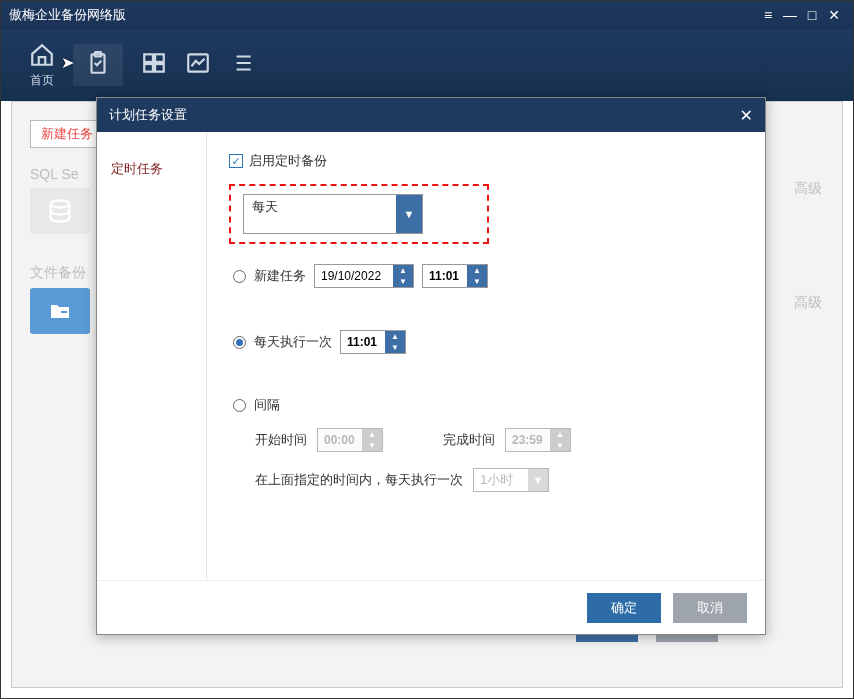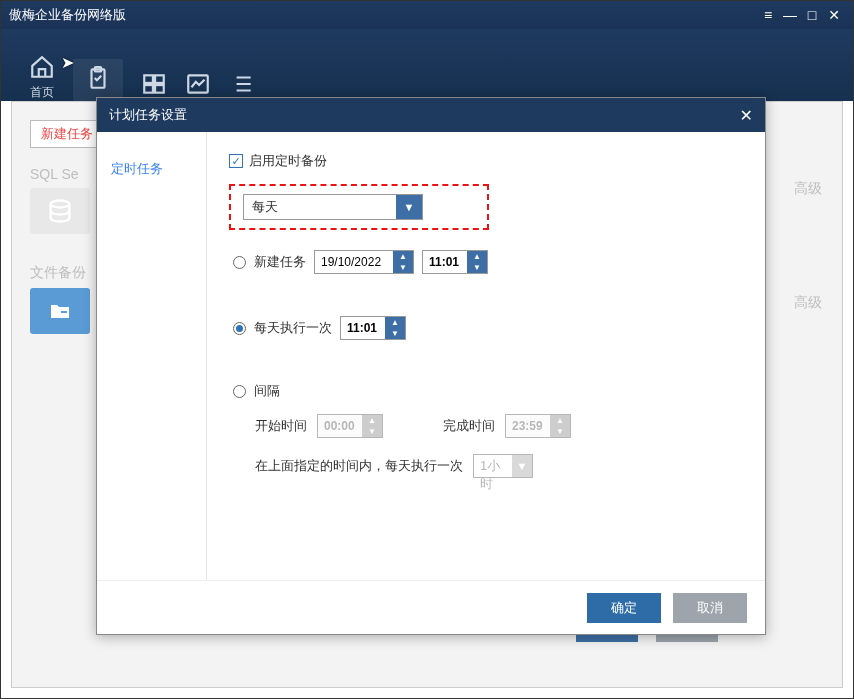--- a/index.html
+++ b/index.html
@@ -2,47 +2,47 @@
 <html><head>
 <meta charset="utf-8">
 <style>
   * { box-sizing: border-box; margin: 0; padding: 0; font-family: "Microsoft YaHei", sans-serif; }
   body { width: 854px; height: 699px; background: #fff; position: relative; overflow: hidden; border: 1px solid #333; }
 
   .titlebar { background: linear-gradient(#1e3a5f, #1a3256); height: 28px; display: flex; align-items: center; padding: 0 8px; color: #fff; font-size: 13px; }
   .titlebar .spacer { flex: 1; }
   .titlebar .tb-icon { width: 22px; text-align: center; font-size: 14px; cursor: pointer; }
 
-  .navbar { background: linear-gradient(#1e3a5f, #16304f); height: 72px; display: flex; align-items: flex-end; padding-left: 28px; gap: 18px; }
+  .navbar { background: linear-gradient(#1e3a5f, #16304f); height: 72px; display: flex; align-items: center; padding-left: 28px; gap: 18px; }
   .nav-item { display: flex; flex-direction: column; align-items: center; color: #cfd9e6; font-size: 12px; cursor: pointer; }
   .nav-item.active { background: rgba(255,255,255,0.07); padding: 6px 12px; border-radius: 2px; }
   .nav-icon { font-size: 22px; line-height: 1; }
   .nav-icon svg { width: 26px; height: 26px; stroke: #cfd9e6; fill: none; stroke-width: 2; }
 
   .bg-content { position: absolute; top: 100px; left: 10px; right: 10px; bottom: 10px; background: #f3f3f3; border: 1px solid #ccc; padding: 18px; }
   .bg-btn { display:inline-block; padding:4px 10px; border:1px solid #bbb; background:#fff; color:#ef4444; font-size:13px; margin-bottom:18px;}
   .bg-card-label { color:#bebebe; font-size:14px; margin-bottom:6px;}
   .bg-card { width:60px; height:46px; background:#e8e8e8; border-radius:3px; display:flex; align-items:center; justify-content:center; color:#fff; margin-bottom:30px;}
   .bg-adv { position:absolute; right:20px; color:#bebebe; font-size:14px; }
 
   .modal { position: absolute; left: 95px; top: 96px; width: 670px; height: 538px; background: #fff; border: 1px solid #888; box-shadow: 0 2px 12px rgba(0,0,0,.3); display:flex; flex-direction:column;}
   .modal-title { background: #1e3a5f; color: #fff; height: 34px; display:flex; align-items:center; padding:0 12px; font-size:13px;}
   .modal-title .spacer{flex:1;}
   .modal-close { cursor:pointer; font-size:16px; }
   .modal-body { flex:1; display:flex; }
   .modal-sidebar { width:110px; border-right:1px solid #e5e5e5; padding-top:18px; }
-  .side-item { padding:10px 14px; font-size:13px; color:#3b82f6; cursor:pointer;}
+  .side-item { padding:10px 14px; font-size:13px; color:#7f1d1d; cursor:pointer;}
   .side-item.active {}
   .modal-main { flex:1; padding:20px 22px; font-size:13px; color:#333; }
 
   .checkbox-row { display:flex; align-items:center; gap:6px; margin-bottom:14px; }
   .fake-check { width:14px; height:14px; border:1px solid #2e73b8; display:flex; align-items:center; justify-content:center; color:#2e73b8; font-size:11px;}
   
   .highlight-box { border:2px dashed #e11; padding:8px 12px; width:260px; margin-bottom:20px;}
-  .select { display:inline-flex; border:1px solid #999; height:26px; width:180px; }
+  .select { display:inline-flex; border:1px solid #999; height:40px; width:180px; }
   .select-text { flex:1; padding:3px 8px; }
   .select-btn { width:26px; background:#3d6fa6; color:#fff; display:flex; align-items:center; justify-content:center; font-size:11px;}
 
   .radio-row { display:flex; align-items:center; gap:8px; margin:12px 0 12px 4px;}
   .radio { width:13px; height:13px; border:1px solid #666; border-radius:50%; display:flex; align-items:center; justify-content:center;}
   .radio.checked::after{ content:''; width:7px; height:7px; background:#2e73b8; border-radius:50%;}
 
   .spinner { display:inline-flex; border:1px solid #999; height:24px; }
   .spinner input { border:none; width:78px; padding:0 6px; font-size:12px; outline:none;}
   .spinner .spin-btns { width:20px; background:#3d6fa6; display:flex; flex-direction:column;}
@@ -234,21 +234,21 @@
           <div class="spinner sm disabled">
             <input disabled="" value="23:59" style="">
             <div class="spin-btns">
                 <div class="sb">▲</div>
                 <div class="sb">▼</div>
               </div>
           </div>
         </div>
         <div class="sub-row">
           <span>在上面指定的时间内，每天执行一次</span>
-          <div class="select disabled" style="width:60px;height:24px;justify-content:flex-end;">
+          <div class="select disabled" style="width:76px;height:24px;justify-content:flex-end;">
             <span class="select-text" style="padding:2px 6px;">1小时</span>
             <span class="select-btn" style="width:20px;">▼</span>
           </div>
         </div>
       </div>
 
     </div>
   </div>
   <div class="modal-footer">
     <div class="btn btn-primary">确定</div>

